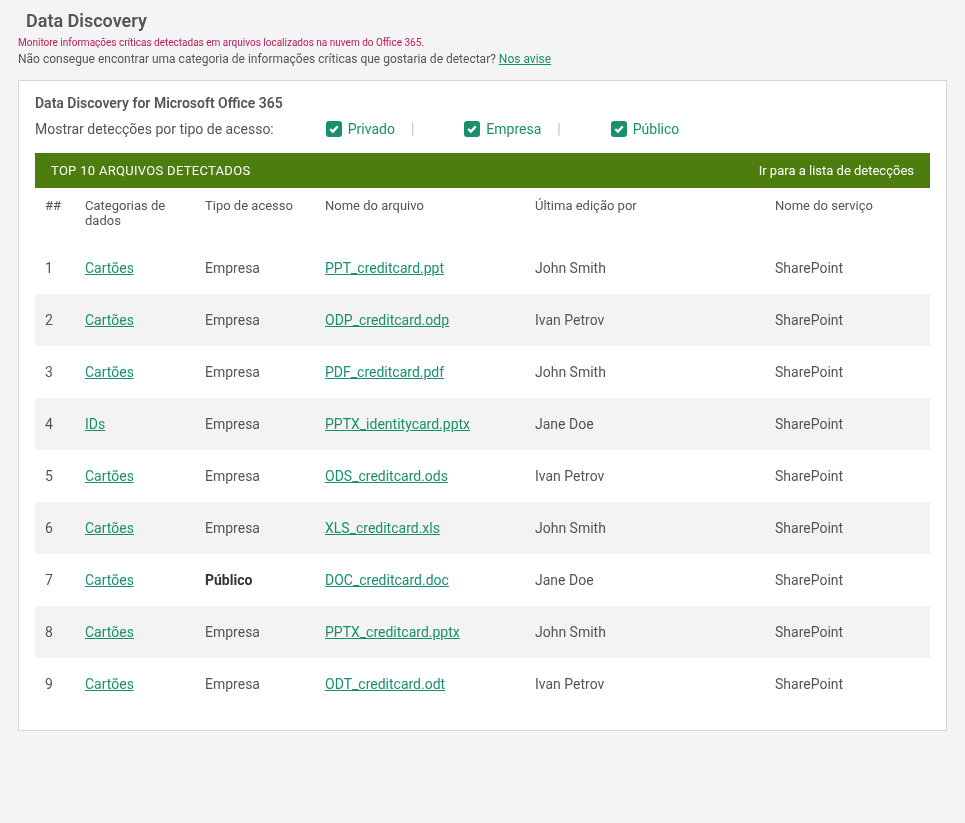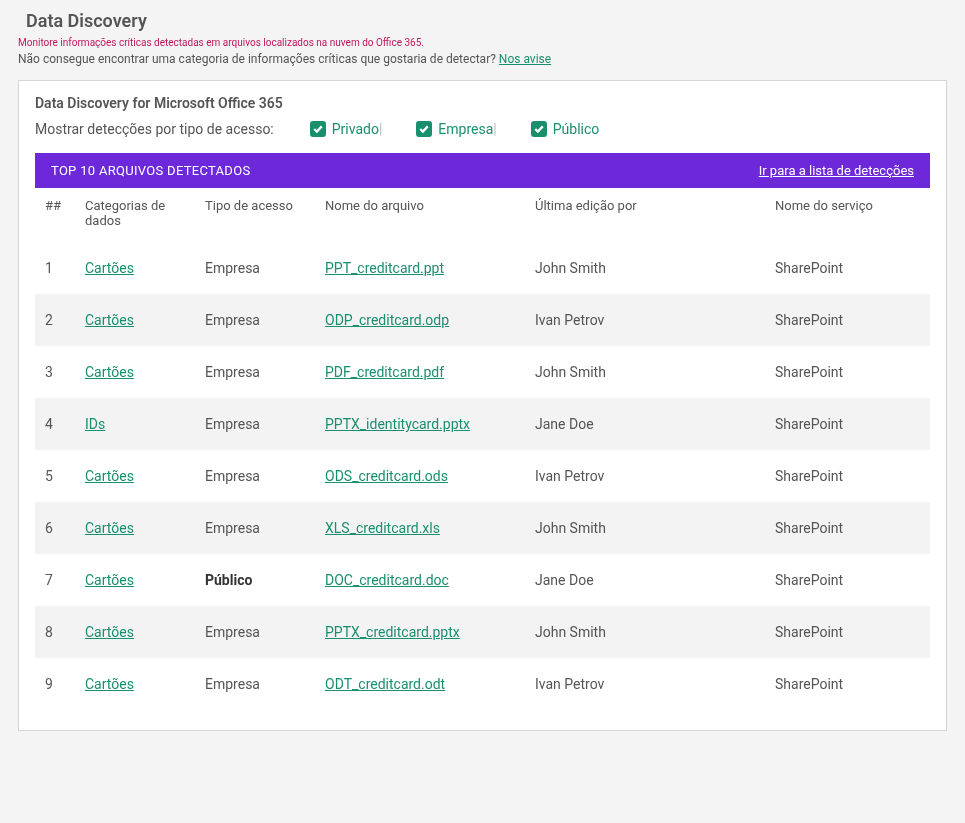--- a/index.html
+++ b/index.html
@@ -43,21 +43,21 @@
     }
     .panel-title {
       font-size: 14px;
       font-weight: 600;
       color: #555;
       margin-bottom: 10px;
     }
     .filter-row {
       display: flex;
       align-items: center;
-      gap: 0;
+      gap: 16px;
       font-size: 14px;
       color: #555;
       margin-bottom: 16px;
       flex-wrap: wrap;
     }
     .filter-label {
       margin-right: 2px;
     }
     .checkbox-wrap {
       display: inline-flex;
@@ -82,34 +82,33 @@
       stroke: #fff;
       stroke-width: 3;
     }
     .checkbox-label {
       color: #1a8f6e;
     }
     .divider {
       color: #bbb;
     }
     .table-header-bar {
-      background: #6d28d9;
+      background: #4d7c0f;
       color: #fff;
       display: flex;
       align-items: center;
       justify-content: space-between;
       padding: 10px 16px;
       font-size: 13px;
     }
     .table-header-bar .bar-title {
       letter-spacing: 0.3px;
     }
     .table-header-bar .bar-link {
       color: #fff;
-      text-decoration: underline;
       cursor: pointer;
       font-size: 13px;
     }
     table {
       width: 100%;
       border-collapse: collapse;
     }
     thead th {
       text-align: left;
       font-weight: 400;

